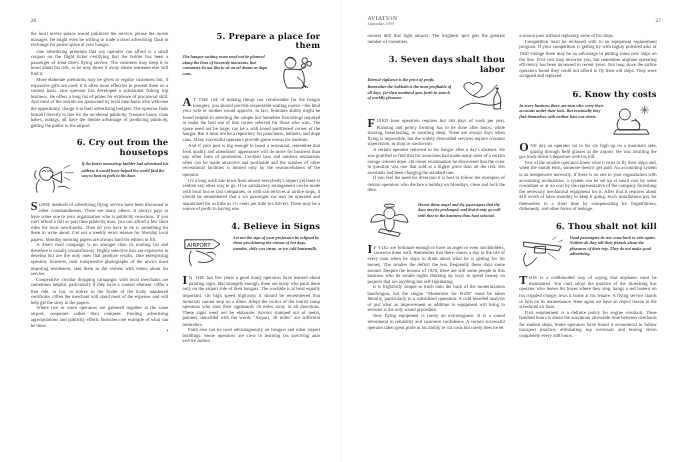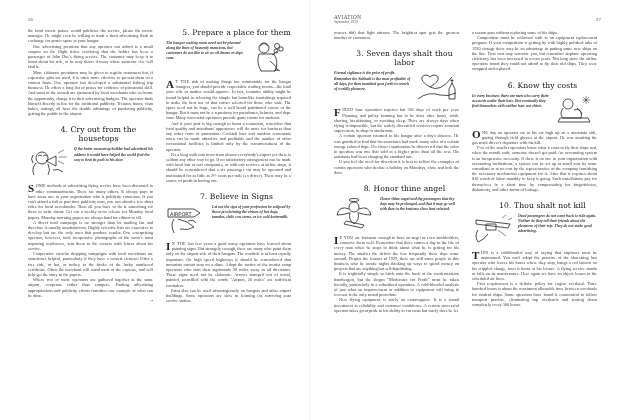--- a/index.html
+++ b/index.html
@@ -12,21 +12,21 @@
   .gutter { position: absolute; left: 309px; top: 0; width: 1px; height: 420px; background: #f2f2f2; }
 
   .col { position: absolute; font-size: 4.3px; line-height: 5.2px; text-align: justify; color: #3a3a3a; }
   .col p { text-indent: 5px; margin-bottom: 0; }
   .col p.noindent { text-indent: 0; }
 
   .folio { position: absolute; font-size: 5px; color: #555; }
   .runhead { position: absolute; font-size: 5.2px; letter-spacing: 0.4px; color: #444; line-height: 5px; }
   .runhead .date { display: block; font-size: 3.6px; font-style: italic; letter-spacing: 0; color: #555; }
 
-  .section-title { font-family: "DejaVu Serif", "Liberation Serif", serif; font-weight: normal; font-size: 7.6px; line-height: 9px; color: #111; margin: 0 0 4px 16px; text-align: center; text-indent: 0; letter-spacing: 0.1px; }
+  .section-title { font-family: "DejaVu Serif", "Liberation Serif", serif; font-weight: bold; font-size: 7.6px; line-height: 9px; color: #111; margin: 0 0 4px 16px; text-align: right; text-indent: 0; letter-spacing: 0.1px; }
   .lede { display: flex; align-items: flex-start; gap: 4px; margin-bottom: 6px; }
   .lede .quote { font-style: italic; font-weight: bold; font-size: 3.9px; line-height: 5.1px; color: #333; text-align: left; }
   .illus { flex: 0 0 auto; }
   .illus svg { display: block; }
   .dropcap-p { text-indent: 0 !important; }
   .dropcap { float: left; font-size: 11px; line-height: 9px; font-weight: bold; margin: 0.5px 1.5px 0 0; color: #222; }
   .smallcaps { font-variant: small-caps; letter-spacing: 0.2px; }
   .spacer { height: 9px; }
   .endmark { text-align: right; font-size: 4px; }
 </style>
@@ -38,21 +38,21 @@
   <div class="page page-left">
     <div class="folio" style="left:28px; top:17px;">26</div>
 
     <div class="col" style="left:28px; top:28px; width:125px;">
       <p class="noindent">the local movie palace would publicize the service, please the movie manager. He might even be willing to trade a short advertising flash in exchange for poster space at your hangar.</p>
       <p>One advertising premium that any operator can afford is a small coupon on the flight ticket certifying that the holder has been a passenger of John Doe's flying service. The customer may keep it to boast about his ride, or he may throw it away where someone else will find it.</p>
       <p>More elaborate premiums may be given to regular customers but, if expensive gifts are used, it is often more effective to present them on a contest basis. One operator has developed a substantial fishing trip business. He offers a long list of prizes for evidence of piscatorial skill. And most of the awards are sponsored by local merchants who welcome the opportunity, charge it to their advertising budgets. The operator finds himself directly in line for the incidental publicity. Treasure hunts, clam bakes, outings, all have the double advantage of producing publicity, getting the public to the airport.</p>
 
       <div class="spacer"></div>
       <div>
-        <div class="section-title">4. Cry out from the housetops</div>
+        <div class="section-title">6. Cry out from the housetops</div>
         <div class="lede">
           <div class="illus">
             <svg width="42" height="30" viewBox="0 0 42 30">
               <g fill="none" stroke="#222" stroke-width="0.8">
                 <circle cx="14" cy="11" r="6"></circle>
                 <path d="M10 9 q2 -2 4 0 M15 9 q2 -2 4 0"></path>
                 <path d="M18 14 l10 -5 l0 10 z"></path>
                 <path d="M8 16 q-5 6 -2 12 M20 17 q3 6 0 11"></path>
                 <path d="M5 8 q-3 4 0 8"></path>
                 <path d="M30 6 l6 -3 M31 10 l8 0 M30 14 l6 3" stroke-width="0.5"></path>
@@ -90,21 +90,21 @@
             </svg>
           </div>
         </div>
         <p class="dropcap-p"><span class="dropcap">A</span><span class="smallcaps">T THE</span><span> risk of making things too comfortable for the hangar loungers, you should provide respectable waiting rooms—the kind your wife or mother would approve. In fact, feminine ability might be found helpful in selecting the simple but homelike furnishings required to make the best use of that corner selected for those who wait. The space need not be large, can be a wall board partitioned corner of the hangar. But it must not be a repository for parachutes, helmets, and dope cans. Many successful operators provide game rooms for students.</span></p>
         <p>And if your port is big enough to boast a restaurant, remember that food quality and attendants' appearance will do more for business than any other form of promotion. Cocktail bars and outdoor restaurants often can be made attractive and profitable and the number of other recreational facilities is limited only by the resourcefulness of the operator.</p>
         <p>It's a long walk into town from almost everybody's airport yet there is seldom any other way to go. If no satisfactory arrangement can be made with local bus or taxi companies, or with cab services at airline stops, it should be remembered that a six passenger car may be operated and maintained for as little as 2½ cents per mile (ex driver). There may be a source of profit in having one.</p>
       </div>
 
       <div class="spacer"></div>
       <div>
-        <div class="section-title">7. Believe in Signs</div>
+        <div class="section-title">4. Believe in Signs</div>
         <div class="lede">
           <div class="illus">
             <svg width="42" height="30" viewBox="0 0 42 30">
               <g fill="none" stroke="#222" stroke-width="0.8">
                 <path d="M2 4 l26 0 l6 4 l-6 4 l-26 0 z"></path>
                 <text x="4" y="10.5" font-size="5" font-family="DejaVu Sans, sans-serif" fill="#222" stroke="none">AIRPORT</text>
                 <path d="M8 14 q-4 6 0 14 M12 14 q10 2 16 8 q-6 4 -14 2"></path>
                 <path d="M22 16 q6 -2 8 2"></path>
               </g>
             </svg>
@@ -148,21 +148,20 @@
             </svg>
           </div>
         </div>
         <p class="dropcap-p"><span class="dropcap">F</span><span class="smallcaps">IXED</span><span> base operation requires but 365 days of work per year. Planning and policy forming has to be done after hours, while shaving, breakfasting, or awaiting sleep. There are always days when flying is impossible, but the widely diversified services require constant supervision, in shop or stockroom.</span></p>
         <p>A certain operator returned to his hangar after a day's absence. He was gratified to find that his associates had made many sales of a certain orange colored dope. On closer examination he discovered that the color in question was one that sold at a higher price than all the rest. His assistants had been charging the standard rate.</p>
         <p>If you feel the need for diversion it is best to follow the examples of certain operators who declare a holiday on Mondays, close and lock the door.</p>
       </div>
 
       <div class="spacer"></div>
       <div>
-        <div class="section-title">8. Honor thine angel</div>
         <div class="lede">
           <div class="illus">
             <svg width="42" height="32" viewBox="0 0 42 32">
               <g fill="none" stroke="#222" stroke-width="0.8">
                 <ellipse cx="20" cy="3" rx="5" ry="1.5"></ellipse>
                 <circle cx="20" cy="10" r="5"></circle>
                 <path d="M15 12 q-10 -4 -12 6 q6 0 12 -2"></path>
                 <path d="M25 12 q10 -4 12 6 q-6 0 -12 -2"></path>
                 <path d="M16 15 q-2 8 4 12 q6 -4 4 -12"></path>
                 <path d="M12 24 l18 4 l-2 3 l-18 -4 z"></path>
@@ -197,21 +196,21 @@
               </g>
             </svg>
           </div>
         </div>
         <p class="dropcap-p"><span class="dropcap">O</span><span class="smallcaps">NE</span><span> day an operator sat in his car high up on a mountain side, gazing through field glasses at the airport. He was awaiting the gas truck driver's departure with his kill.</span></p>
         <p>Few of the smaller operators know what it costs to fly their ships and, when the month ends, someone doesn't get paid. An accounting system is an inexpensive necessity. If there is no one in your organization with accounting inclinations, a system can be set up at small cost by some consultant or at no cost by the representative of the company furnishing the necessary mechanical equipment for it. After that it requires about $10 worth of labor monthly to keep it going. Such installations pay for themselves in a short time by compensating for forgetfulness, dishonesty, and other forms of leakage.</p>
       </div>
 
       <div class="spacer"></div>
       <div>
-        <div class="section-title">10. Thou shalt not kill</div>
+        <div class="section-title">6. Thou shalt not kill</div>
         <div class="lede">
           <div class="illus">
             <svg width="42" height="30" viewBox="0 0 42 30">
               <g fill="none" stroke="#222" stroke-width="0.8">
                 <path d="M4 6 l34 4 l-2 4 l-32 -4 z"></path>
                 <path d="M14 10 l10 0 l0 6 l-10 0 z"></path>
                 <path d="M6 16 q-4 6 0 12 q6 -2 10 -8"></path>
                 <path d="M26 16 l8 6 M30 4 l4 -3 M36 6 l4 -2" stroke-width="0.5"></path>
               </g>
             </svg>

